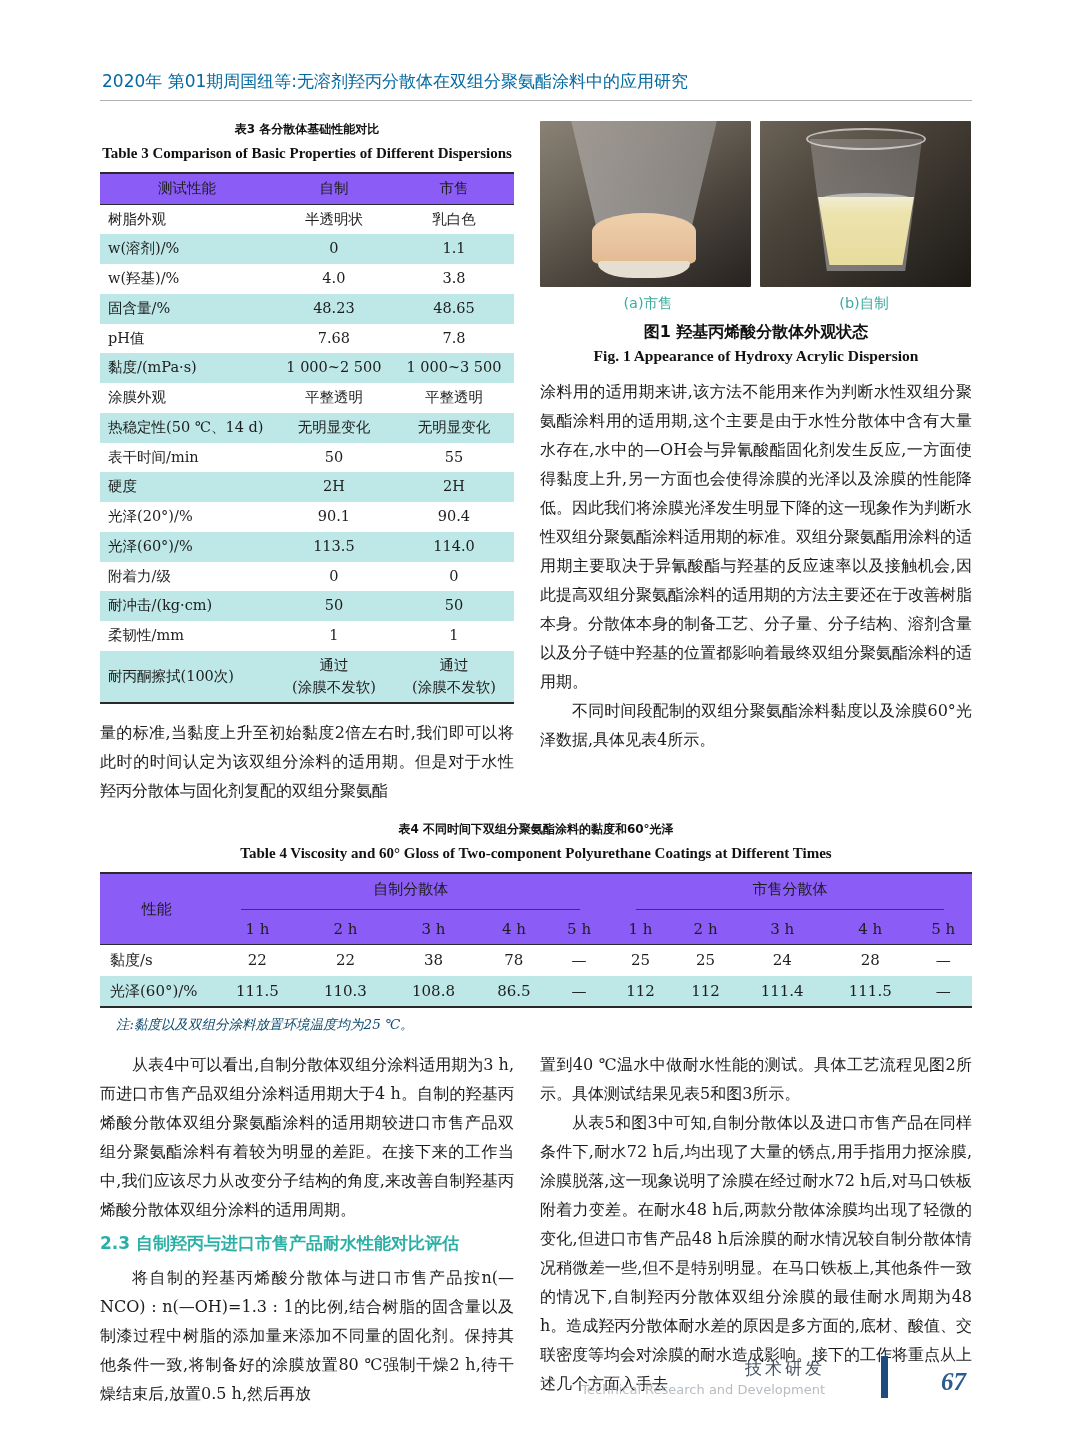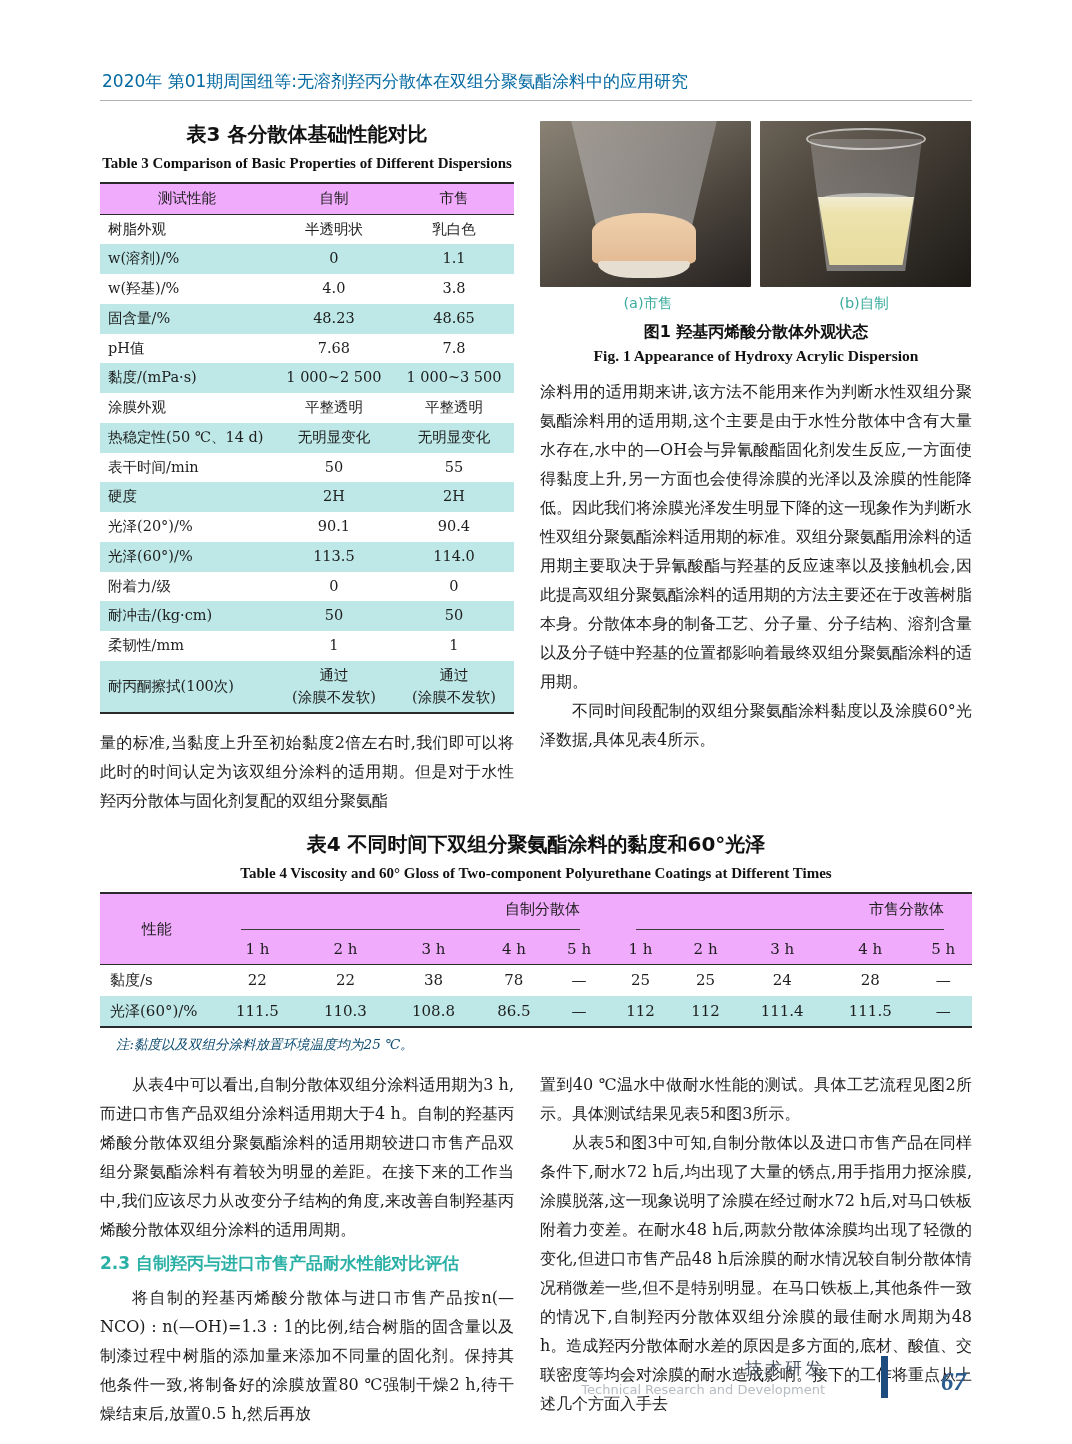--- a/index.html
+++ b/index.html
@@ -20,46 +20,46 @@
   }
 
   
   .cols { display:flex; gap:26px; margin-top:20px; }
   .col-left { width:414px; }
   .col-right { width:432px; }
 
   
   .tbl-title-cn {
     text-align:center; font-family:"DejaVu Sans","Liberation Sans",sans-serif;
-    font-weight:bold; font-size:20px; margin-bottom:5px; color:#111;
+    font-weight:bold; font-size:12px; margin-bottom:5px; color:#111;
   }
   .tbl-title-en {
     text-align:center; font-family:"Liberation Serif","DejaVu Serif",serif;
     font-weight:bold; font-size:15px; line-height:1.45; margin-bottom:7px; color:#111;
   }
 
   
   table.datatable {
     width:100%; border-collapse:collapse;
     border-top:2px solid #2a2a2a; border-bottom:2px solid #2a2a2a;
     font-size:14.5px; color:#1d1d1d;
   }
   table.datatable th, table.datatable td {
     padding:4px 6px; text-align:center; font-weight:normal; white-space:pre-line;
     line-height:1.5;
   }
-  table.datatable thead th { background:#f0abfc;margin-top:40px; }
+  table.datatable thead th { background:#8b5cf6;margin-top:40px; }
   table.datatable thead { border-bottom:1px solid #2a2a2a; }
   table.datatable tbody tr:nth-child(even) { background:#bde8e7; }
   #table3 td:first-child { text-align:left; padding-left:8px; width:42%; }
   #table3 td:nth-child(2), #table3 td:nth-child(3) { width:29%; }
 
   #table4 { font-size:15px; }
   #table4 thead th.corner { width:13%; }
-  #table4 .grp span { display:block; border-bottom:1px solid #3a3a3a; padding-bottom:8px; margin:0 22px;text-align:right; }
+  #table4 .grp span { display:block; border-bottom:1px solid #3a3a3a; padding-bottom:8px; margin:0 22px; }
   #table4 tbody td:first-child { text-align:left; padding-left:10px; }
   .tbl-note {
     color:#0c4a6e; font-size:13.5px; margin:8px 0 0 16px; font-style:italic;
     font-family:"DejaVu Serif","Liberation Serif",serif;
   }
 
   
   .fig-photos { display:flex; gap:9px; }
   .photo { width:211px; height:166px; position:relative; overflow:hidden; border-radius:1px; }
   .photo-a { background:linear-gradient(150deg,#8a8275 0%,#6e675c 30%,#4a443c 62%,#262220 100%); }

